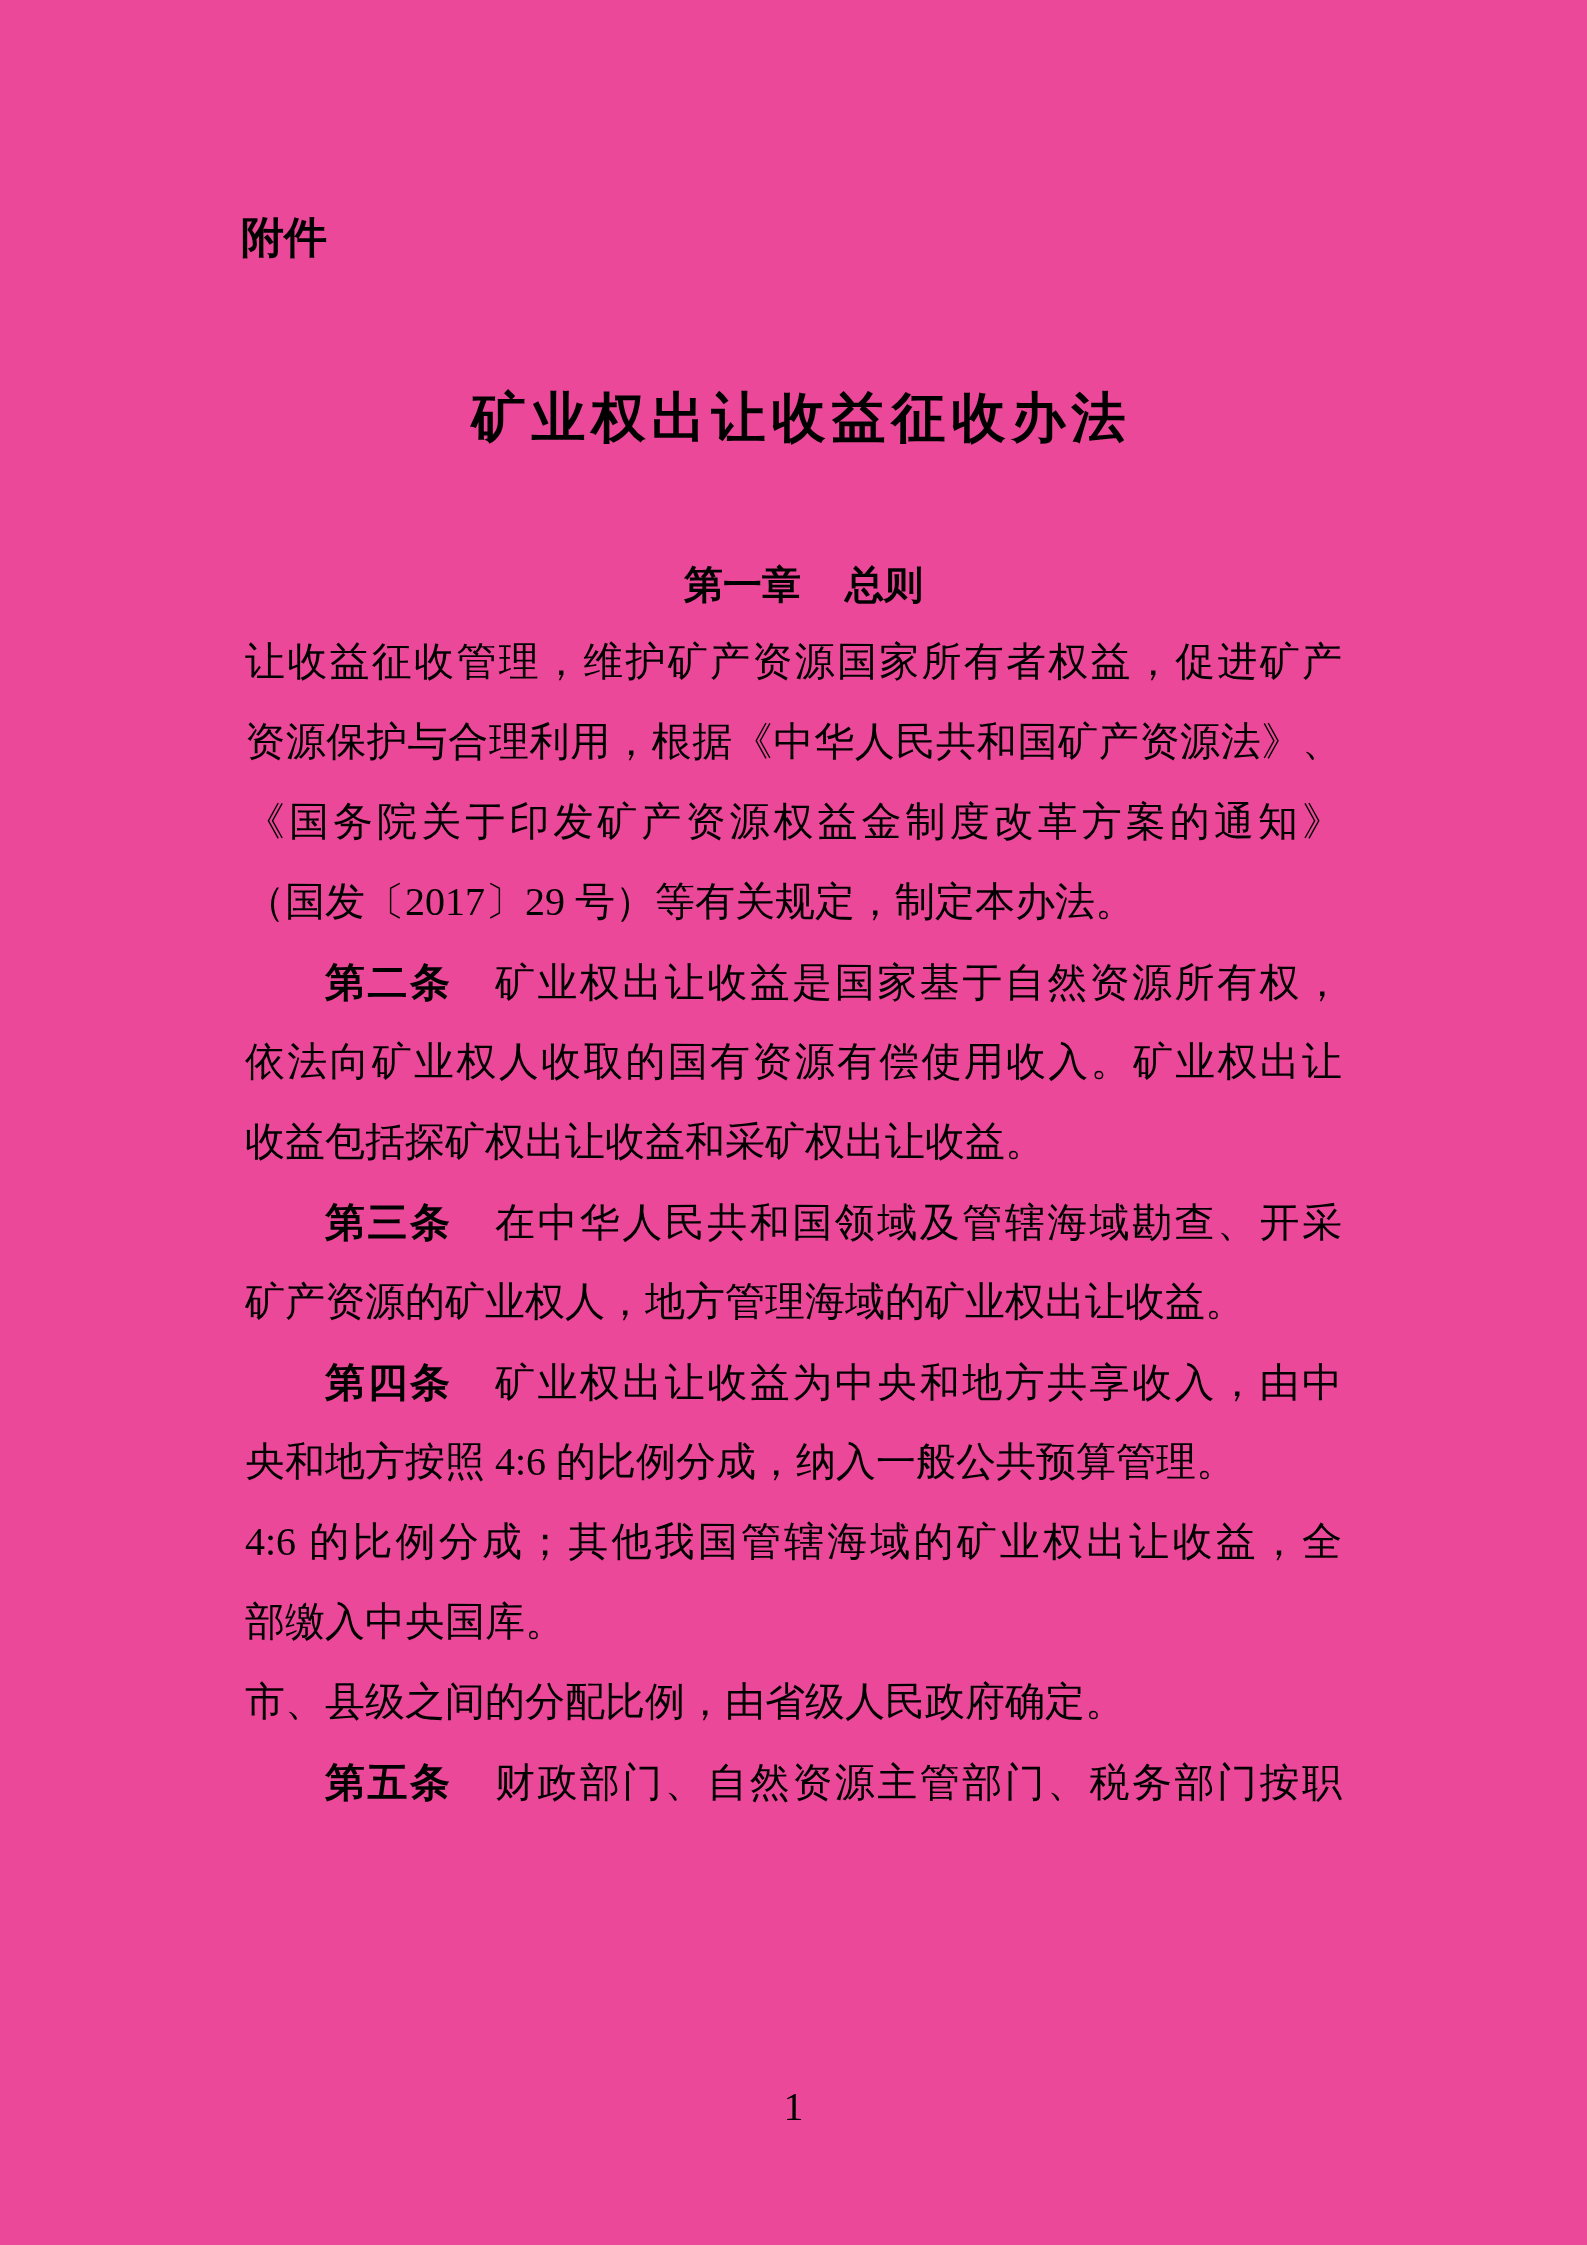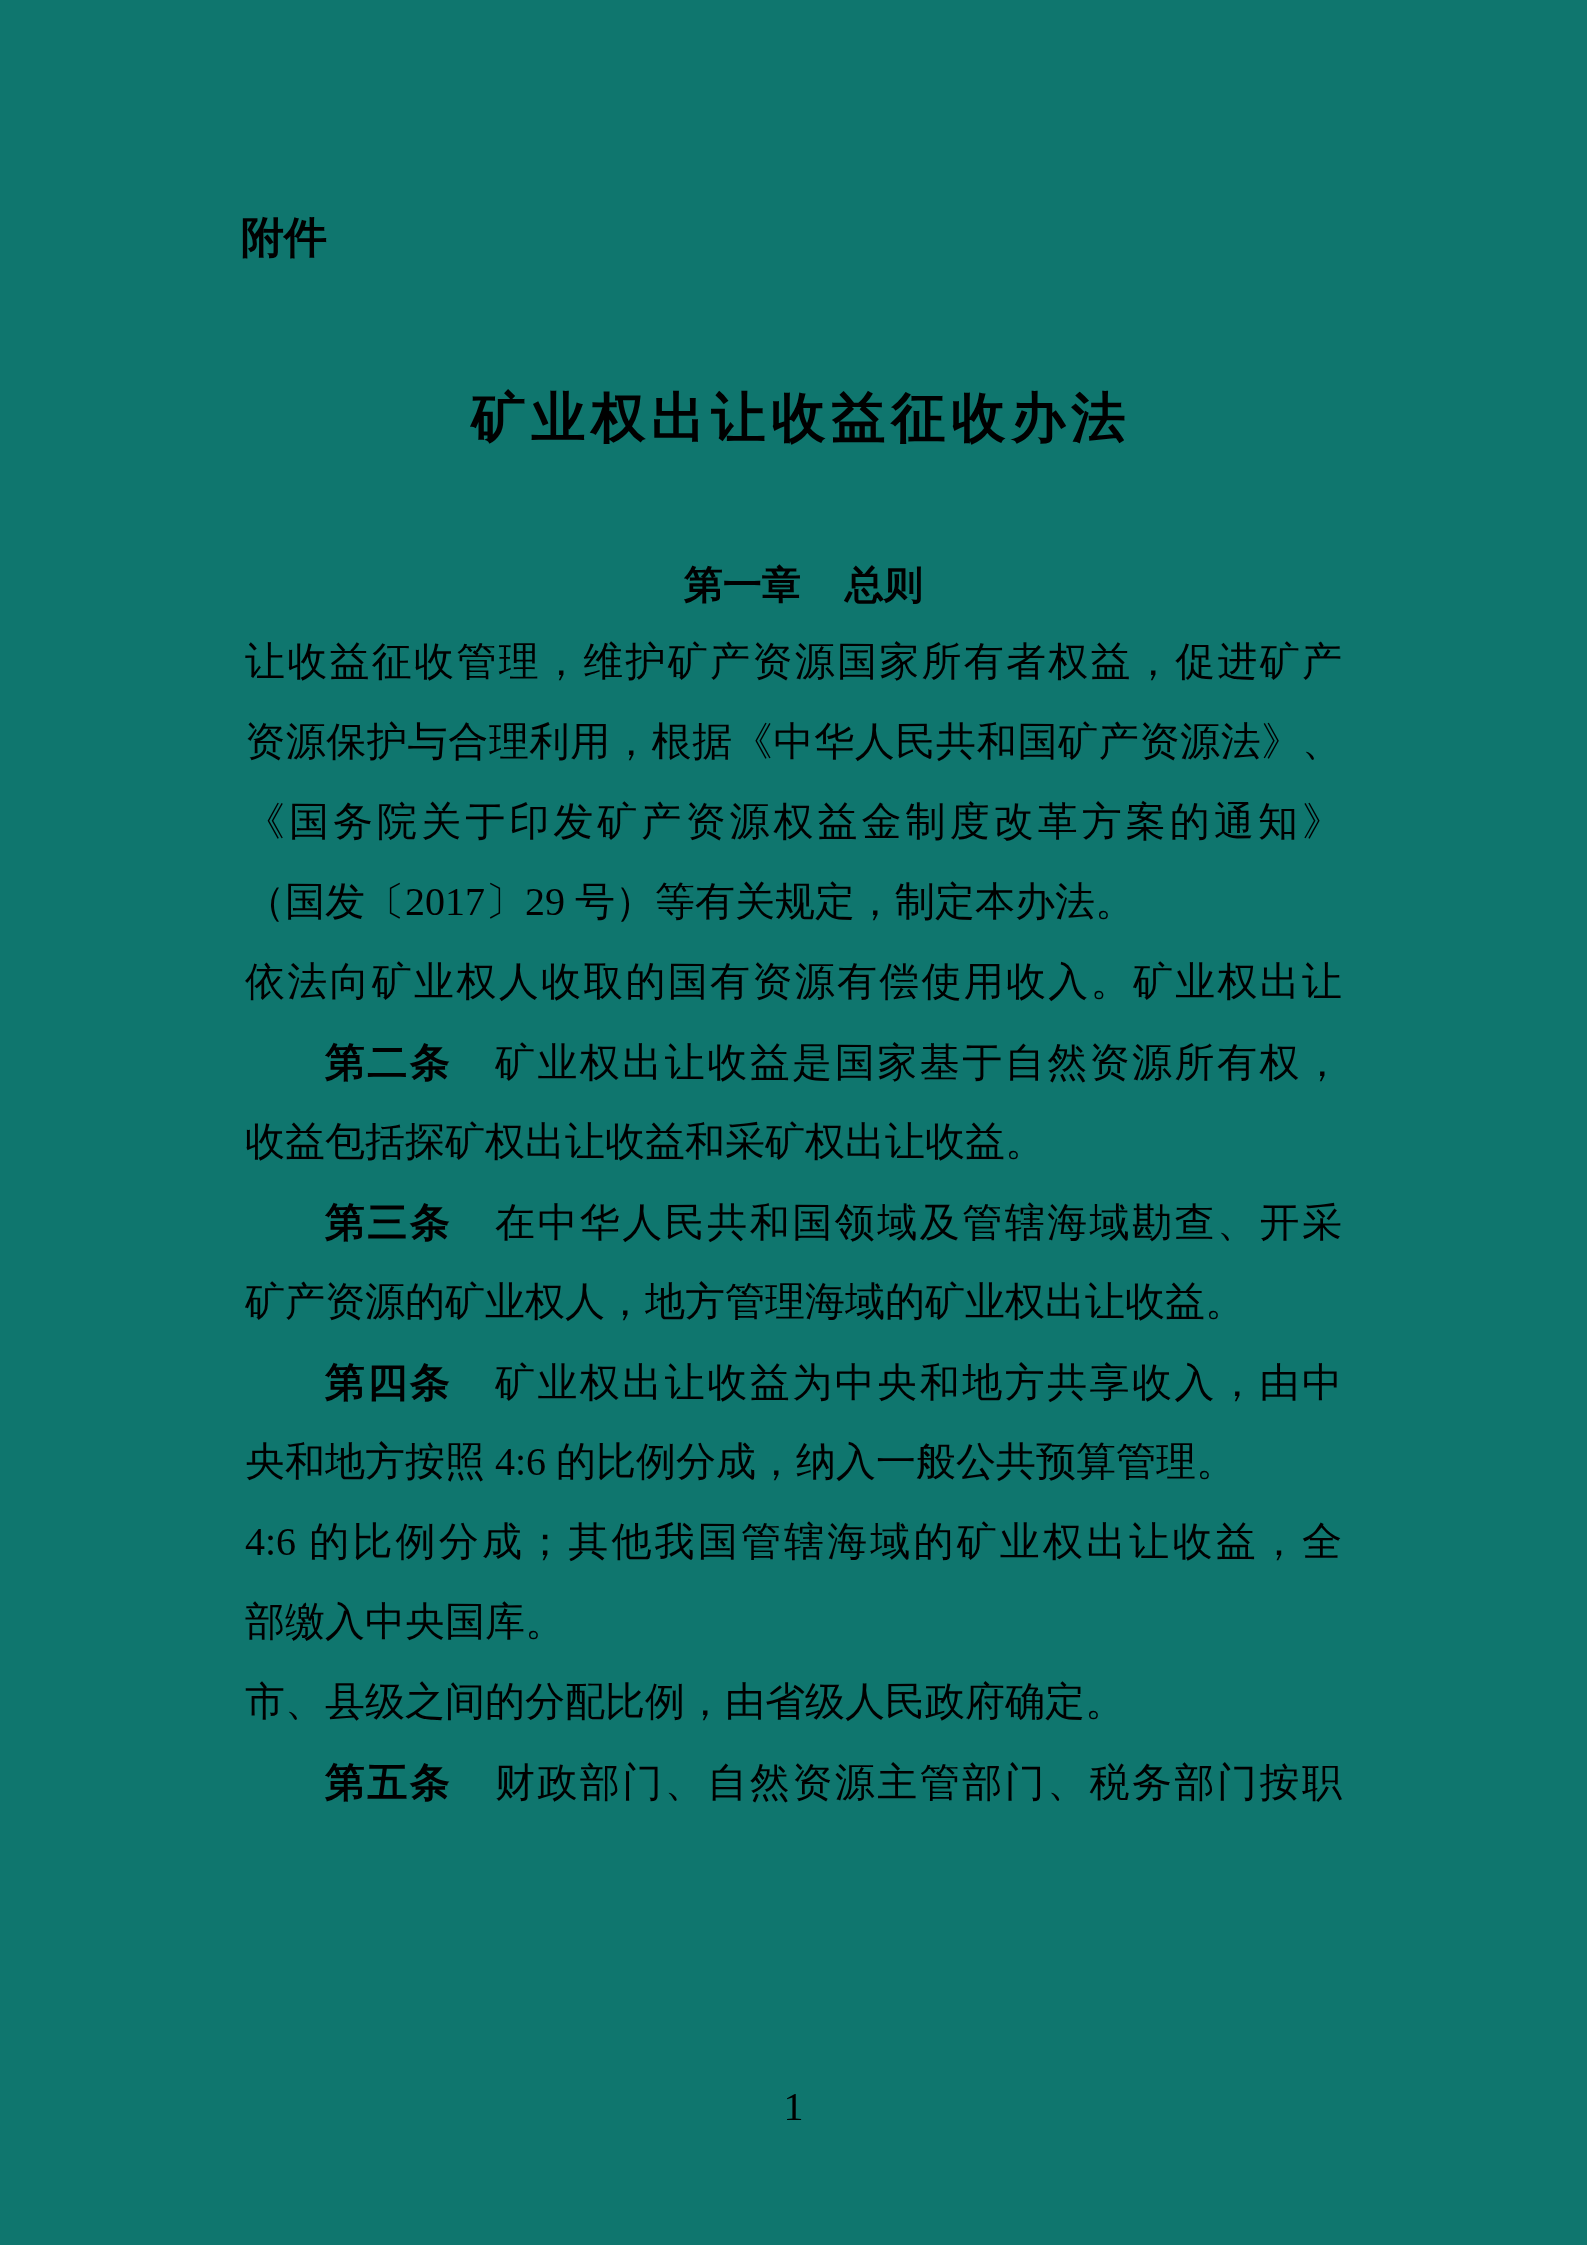--- a/index.html
+++ b/index.html
@@ -4,21 +4,21 @@
 <style>
   html, body {
     margin: 0;
     padding: 0;
     background: #ffffff;
   }
   .page {
     position: relative;
     width: 1587px;
     height: 2245px;
-    background: #0f766e;
+    background: #ec4899;
     color: #000000;
     font-family: "Liberation Serif", serif;
     overflow: hidden;
   }
   .attachment {
     position: absolute;
     left: 241px;
     top: 212px;
     font-size: 43px;
     line-height: 50px;
@@ -95,22 +95,22 @@
 
   <h1 class="doc-title">矿业权出让收益征收办法</h1>
 
   <h2 class="chapter"><span>第一章</span><span class="chap-gap"></span><span>总则</span></h2>
 
   <div class="body-text">
       <div class="line full"><span>让收益征收管理，维护矿产资源国家所有者权益，促进矿产</span></div>
       <div class="line full"><span>资源保护与合理利用，根据《中华人民共和国矿产资源法》、</span></div>
       <div class="line full"><span>《国务院关于印发矿产资源权益金制度改革方案的通知》</span></div>
       <div class="line"><span>（国发〔2017〕29 号）等有关规定，制定本办法。</span></div>
+      <div class="line full indent"><b class="lead">第二条</b><span>　矿业权出让收益是国家基于自然资源所有权，</span></div>
       <div class="line full"><span>依法向矿业权人收取的国有资源有偿使用收入。矿业权出让</span></div>
-      <div class="line full indent"><b class="lead">第二条</b><span>　矿业权出让收益是国家基于自然资源所有权，</span></div>
       <div class="line"><span>收益包括探矿权出让收益和采矿权出让收益。</span></div>
       <div class="line full indent"><b class="lead">第三条</b><span>　在中华人民共和国领域及管辖海域勘查、开采</span></div>
       <div class="line"><span>矿产资源的矿业权人，地方管理海域的矿业权出让收益。</span></div>
       <div class="line full indent"><b class="lead">第四条</b><span>　矿业权出让收益为中央和地方共享收入，由中</span></div>
       <div class="line"><span>央和地方按照 4:6 的比例分成，纳入一般公共预算管理。</span></div>
       <div class="line full"><span>4:6 的比例分成；其他我国管辖海域的矿业权出让收益，全</span></div>
       <div class="line"><span>部缴入中央国库。</span></div>
       <div class="line"><span>市、县级之间的分配比例，由省级人民政府确定。</span></div>
       <div class="line full indent"><b class="lead">第五条</b><span>　财政部门、自然资源主管部门、税务部门按职</span></div>
     </div>

